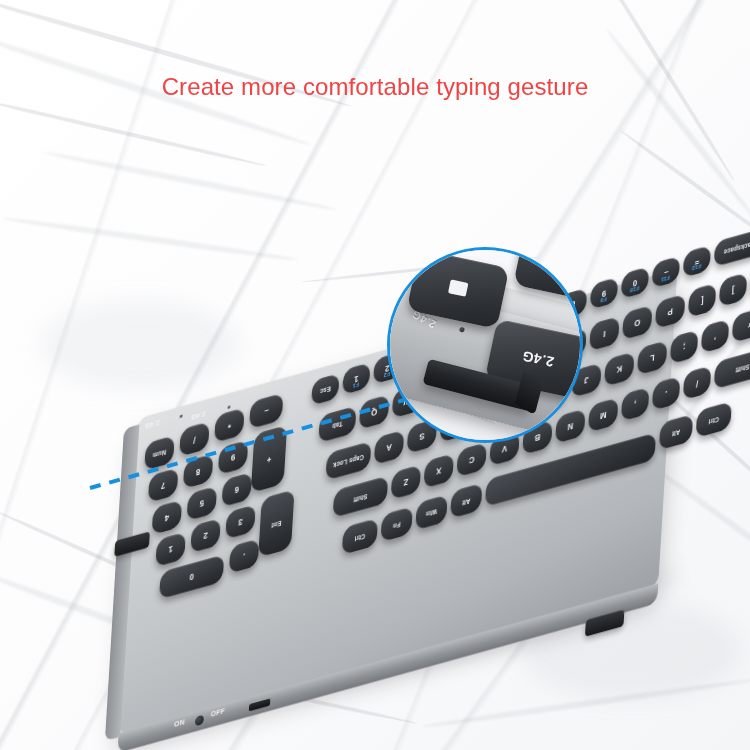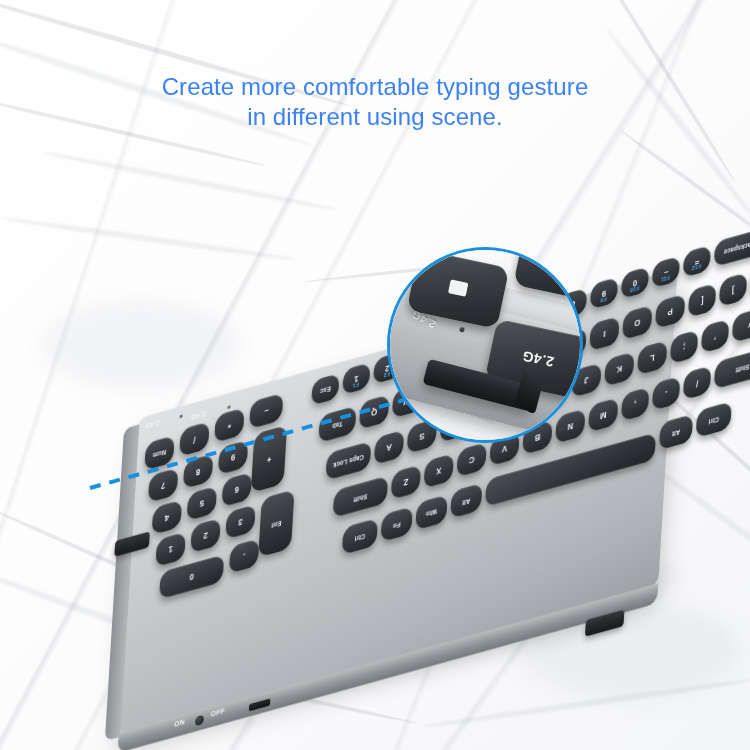--- a/index.html
+++ b/index.html
@@ -25,21 +25,21 @@
   .vein2{position:absolute;background:rgba(110,117,128,.10);border-radius:50%;filter:blur(1.1px);}
   .blotch{position:absolute;border-radius:50%;filter:blur(11px);background:rgba(150,156,166,.10);}
 
   
   .head-wrap{position:absolute;left:0;right:0;top:58px;text-align:center;z-index:40;}
   .title{
     font-size:40px;line-height:45px;font-weight:bold;color:#22262c;
     letter-spacing:-0.6px;margin:0;
   }
   .subtitle{
-    margin:14px 0 0 0;font-size:24px;line-height:30px;color:#3b82f6;
+    margin:14px 0 0 0;font-size:24px;line-height:30px;color:#ef4444;
     font-weight:normal;letter-spacing:.1px;
   }
   .subtitle span{display:block;}
 
   
   .callout{position:absolute;left:390px;top:250px;width:190px;height:190px;border-radius:50%;
     overflow:hidden;box-shadow:0 0 0 3px #1890e0;z-index:30;background:#f2f3f5;}
   .callout-inner{position:absolute;inset:0;overflow:hidden;}
   
   .co-desk{position:absolute;inset:0;background:linear-gradient(160deg,#fbfbfc,#eceef1);}
@@ -141,21 +141,20 @@
     <div class="vein" style="left:120px;  top:690px; width:300px; height:4px;  transform:rotate(12deg);"></div>
     <div class="vein2" style="left:420px;  top:700px; width:340px; height:6px;  transform:rotate(-8deg);"></div>
     <div class="vein" style="left:300px;  top:268px; width:240px; height:3px;  transform:rotate(-6deg);"></div>
     <div class="blotch" style="left:40px;  top:300px; width:200px;height:90px;"></div>
     <div class="blotch" style="left:520px; top:600px; width:220px;height:100px;"></div>
   </div>
 
   <div class="head-wrap">
     <p class="subtitle">
       <span>Create more comfortable typing gesture</span>
-      <span>in different using scene.</span>
     </p>
   </div>
 
   <svg class="dash-svg" viewBox="0 0 750 750">
     <line x1="90" y1="488" x2="404" y2="400" stroke="#1890e0" stroke-width="4" stroke-dasharray="11 9" stroke-linecap="butt"></line>
   </svg>
 
   <div class="co-shadow"></div>
   <div class="callout">
     <div class="callout-inner">

